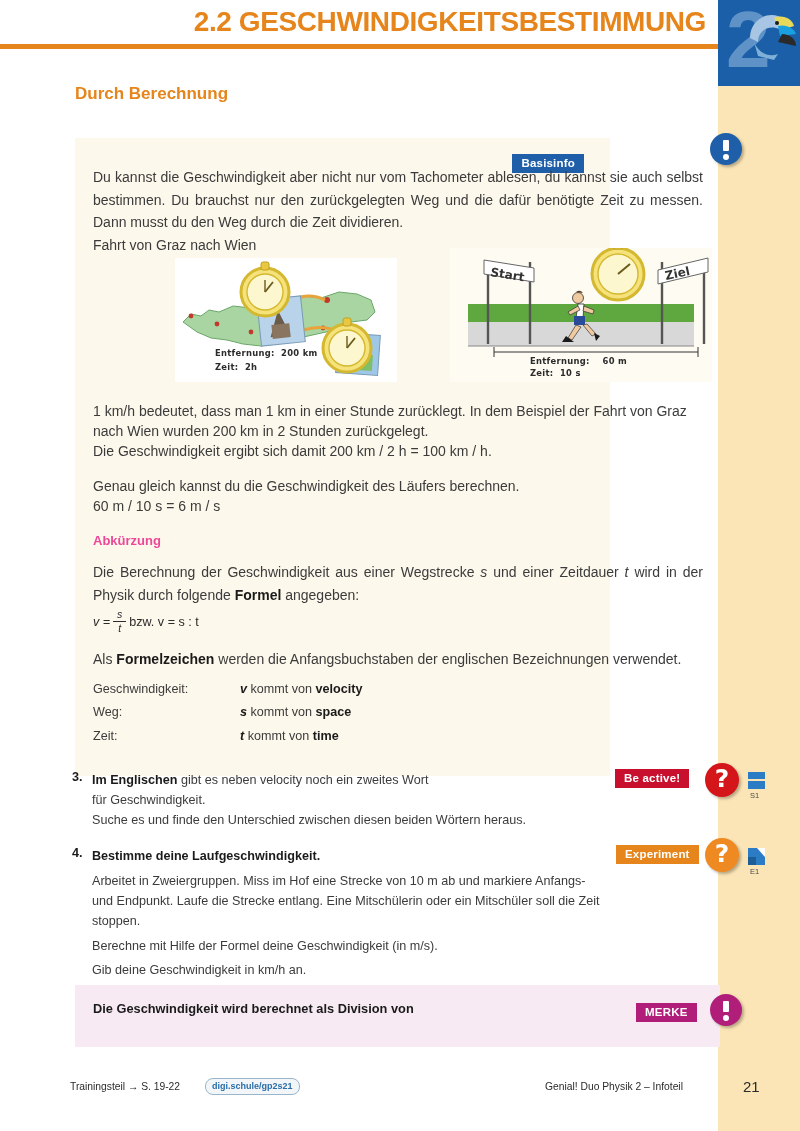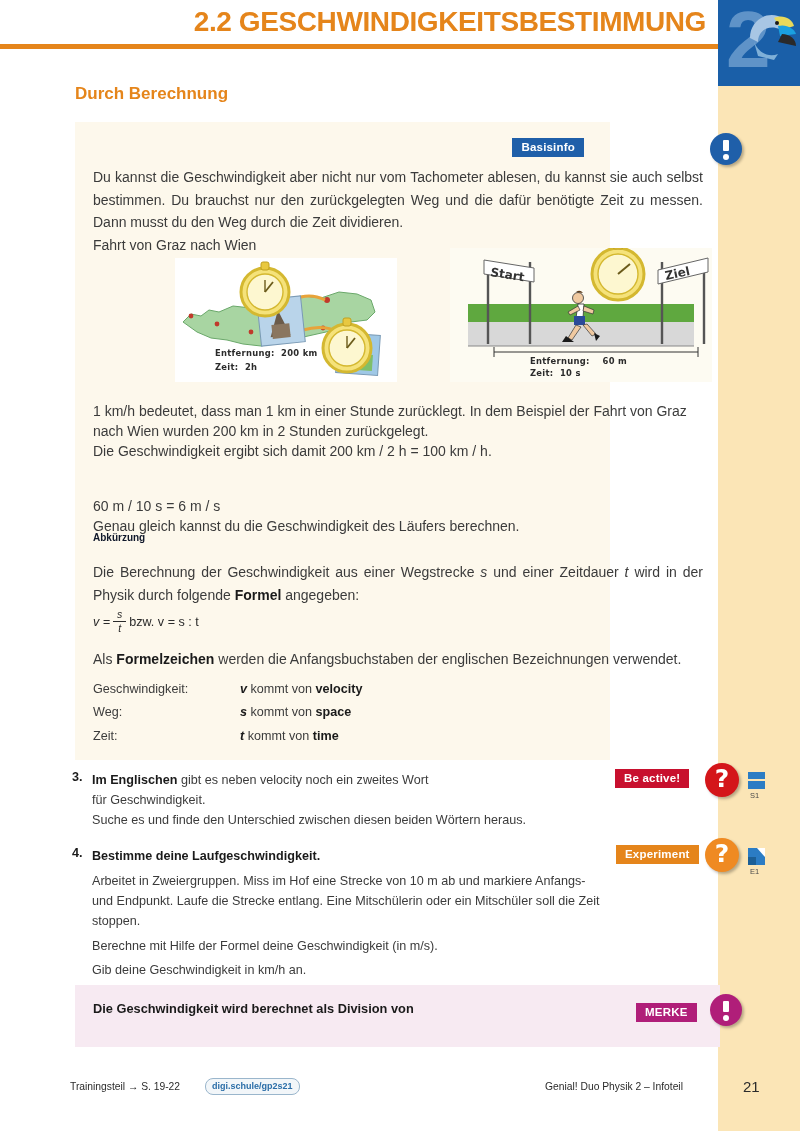--- a/index.html
+++ b/index.html
@@ -39,21 +39,21 @@
     letter-spacing: -0.4px;
     font-family: "Liberation Sans", sans-serif;
   }
   .subtitle {
     position: absolute; left: 75px; top: 84px;
     font-size: 17px; font-weight: 700; color: #e5851b;
   }
 
   
   .infobox {
-    position: absolute; left: 75px; top: 122px; width: 535px; height: 638px;
+    position: absolute; left: 75px; top: 138px; width: 535px; height: 638px;
     background: #fdf8ec;
   }
   .badge {
     position: absolute; font-size: 11.5px; font-weight: 700; color: #ffffff;
     padding: 3px 9px 4px 9px; letter-spacing: 0.2px; white-space: nowrap;
   }
   .badge-basisinfo { background: #1f5fa9; right: 26px; top: 16px; }
 
   .marker-circle {
     position: absolute; border-radius: 50%;
@@ -67,21 +67,21 @@
   .excl::after {
     content: ""; position: absolute; left: 0; bottom: -9px;
     width: 6px; height: 6px; background: #ffffff; border-radius: 50%;
   }
 
   .body-text {
     position: absolute; font-size: 14px; color: #3b3b3b; line-height: 1.62;
   }
   .just { text-align: justify; }
   b, strong { color: #1a1a1a; font-weight: 700; }
-  .sub-head { font-size: 10px; font-weight: 700; color: #0f172a; }
+  .sub-head { font-size: 13px; font-weight: 700; color: #ec4899; }
 
   
   .illus { position: absolute; background: #ffffff; }
   .illus-cap {
     position: absolute; font-size: 8.4px; color: #2b2b2b;
     font-family: "DejaVu Sans", sans-serif; font-weight: 600;
     white-space: pre; letter-spacing: 0.3px;
   }
 
   
@@ -248,21 +248,21 @@
       <line x1="248" y1="99" x2="248" y2="109" stroke="#333" stroke-width="1"></line>
     </svg>
     <div class="illus-cap" style="left:80px; top:108px;">Entfernung:    60 m</div>
     <div class="illus-cap" style="left:80px; top:120px;">Zeit:  10 s</div>
   </div>
 
   <div class="body-text" style="left:93px; top:400px; width:612px;">1 km/h bedeutet, dass man 1 km in einer Stunde zurücklegt. In dem Beispiel der Fahrt von Graz</div>
   <div class="body-text" style="left:93px; top:420px; width:612px;">nach Wien wurden 200 km in 2 Stunden zurückgelegt.</div>
   <div class="body-text" style="left:93px; top:440px; width:612px;">Die Geschwindigkeit ergibt sich damit 200 km / 2 h = 100 km / h.</div>
 
-  <div class="body-text" style="left:93px; top:475px; width:612px;margin-top:40px;">Genau gleich kannst du die Geschwindigkeit des Läufers berechnen.</div>
+  <div class="body-text" style="left:93px; top:475px; width:612px;">Genau gleich kannst du die Geschwindigkeit des Läufers berechnen.</div>
   <div class="body-text" style="left:93px; top:495px; width:612px;">60 m / 10 s = 6 m / s</div>
 
   <div class="body-text sub-head" style="left:93px; top:530px;">Abkürzung</div>
 
   <div class="body-text just" style="left:93px; top:561px; width:610px;"><span>Die Berechnung der Geschwindigkeit aus einer Wegstrecke </span><i class="v">s</i><span> und einer Zeitdauer </span><i class="v">t</i><span> wird in der Physik durch folgende </span><b>Formel</b><span> angegeben:</span></div>
 
   <div class="formula" style="left:93px; top:610px;"><i class="v">v =</i><span class="frac">
         <span class="nu">s</span>
         <span class="bar"></span>
         <span class="de">t</span>

